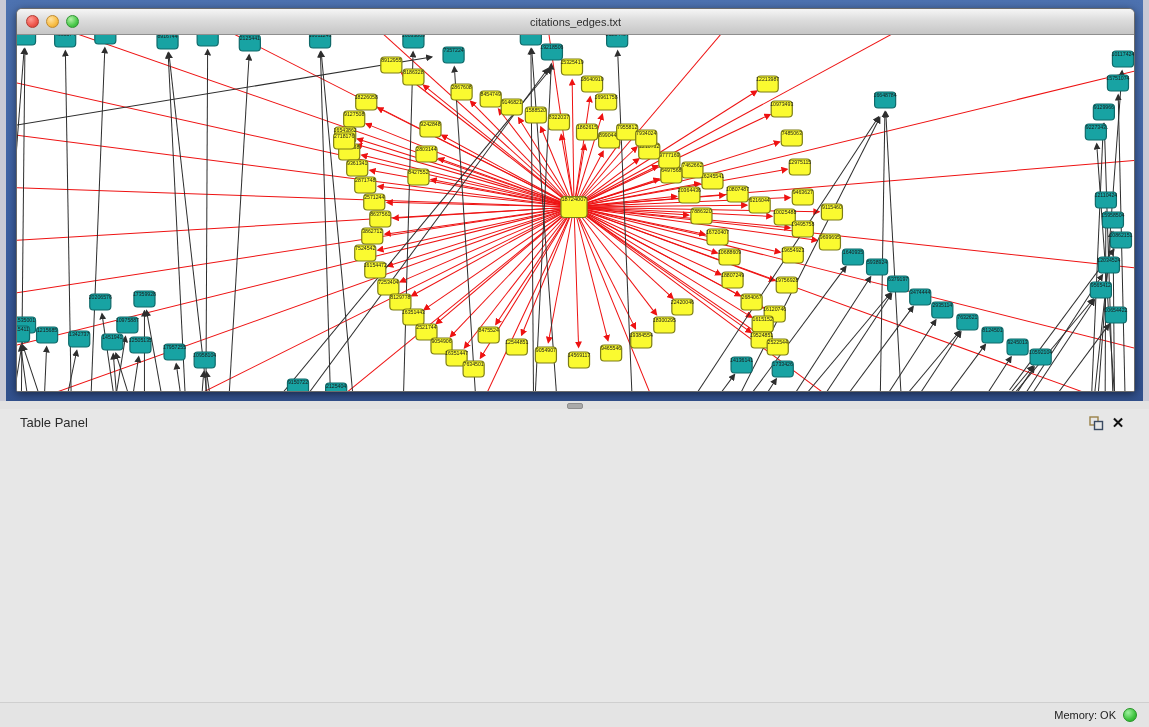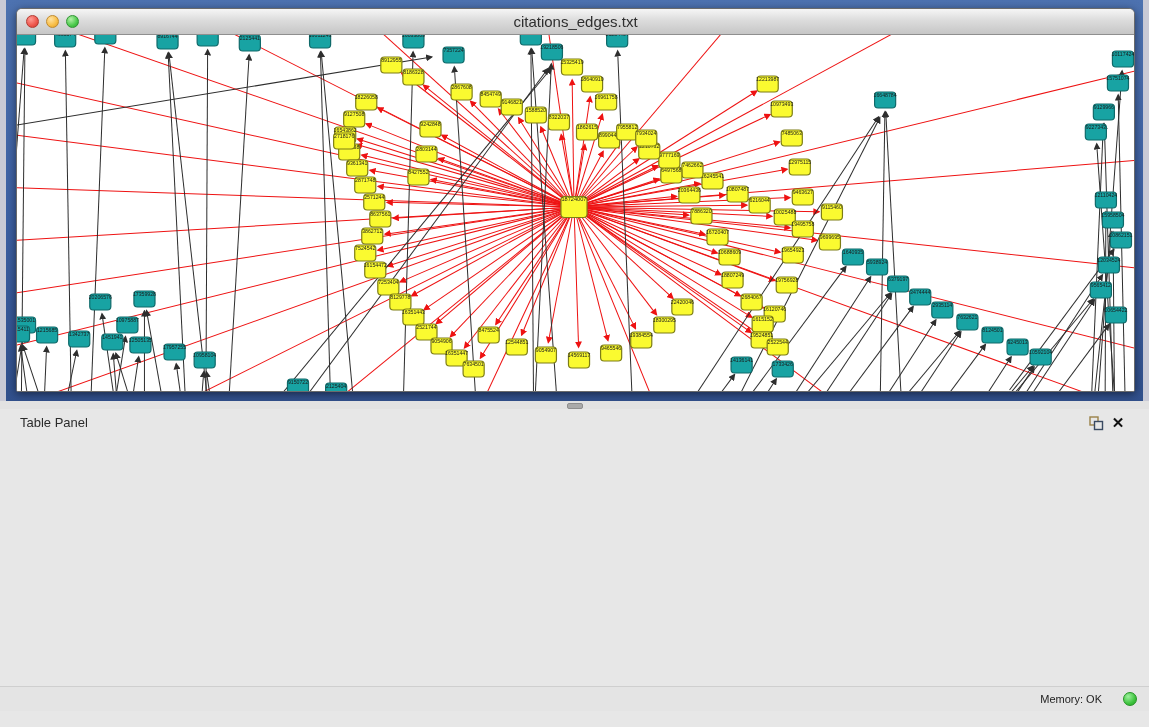--- a/index.html
+++ b/index.html
@@ -5,41 +5,41 @@
   html,body{margin:0;padding:0;width:1149px;height:727px;overflow:hidden;
     background:#c9cad6;font-family:"Liberation Sans",sans-serif;-webkit-font-smoothing:antialiased;}
   
   .top-region{position:absolute;top:0;left:6px;right:6px;height:401px;
     background:linear-gradient(180deg,#4d72b0 0%,#3c5fa2 55%,#31508c 100%);}
   .net-window{position:absolute;left:10px;top:8px;right:8px;height:382px;
     border:1px solid #6b6b6b;border-radius:6px 6px 2px 2px;background:#fff;
     box-shadow:0 2px 8px rgba(0,0,0,.5);overflow:hidden;}
   .titlebar{height:25px;background:linear-gradient(180deg,#f6f6f6,#dcdcdc 45%,#c6c6c6);
     border-bottom:1px solid #8f8f8f;position:relative;display:flex;align-items:center;justify-content:center;}
-  .title-text{font-size:15px;color:#2e2e2e;}
+  .title-text{font-size:11px;color:#2e2e2e;}
   .lights{position:absolute;left:9px;top:6px;display:flex;gap:7px;}
   .light{width:13px;height:13px;border-radius:50%;box-sizing:border-box;}
   .light.red{background:radial-gradient(circle at 35% 30%,#ff9a92,#ee564c 60%,#c83a30);border:1px solid #b33a31;}
   .light.yellow{background:radial-gradient(circle at 35% 30%,#ffe2a0,#f8bd45 60%,#d99a28);border:1px solid #c08a2e;}
   .light.green{background:radial-gradient(circle at 35% 30%,#b2f0a6,#4ac94b 60%,#2da32f);border:1px solid #2f9433;}
   .net-canvas{position:relative;height:356px;background:#fff;overflow:hidden;}
   .net-canvas svg{position:absolute;left:0;top:0;}
   
   .table-panel{position:absolute;left:0;top:401px;right:0;bottom:0;background:#e7e7e7;}
   .split-strip{height:8px;background:#e2e2e2;position:relative;}
   .split-handle{position:absolute;left:567px;top:2px;width:14px;height:4px;border-radius:2px;
     background:#aaa;border:1px solid #8e8e8e;}
   .panel-title-row{height:27px;display:flex;align-items:center;padding:0 20px;}
   .panel-title{font-size:13px;color:#2b2b2b;flex:0 0 auto;}
   .panel-title-spacer{flex:1;}
   .float-btn,.close-btn{width:22px;height:20px;display:flex;align-items:center;justify-content:center;cursor:default;}
   .close-btn span{font-size:15px;font-weight:bold;color:#111;line-height:1;}
   
-  .status-bar{position:absolute;left:0;right:0;bottom:16px;height:25px;background:#e4e4e4;border-top:1px solid #cfcfcf;
-    display:flex;align-items:center;justify-content:flex-end;padding-right:12px;gap:21px;box-sizing:border-box;}
+  .status-bar{position:absolute;left:0;right:0;bottom:0;height:25px;background:#e4e4e4;border-top:1px solid #cfcfcf;
+    display:flex;align-items:center;justify-content:flex-end;padding-right:12px;gap:7px;box-sizing:border-box;}
   .mem-label{font-size:11px;color:#222;}
   .mem-dot{width:14px;height:14px;border-radius:50%;
     background:radial-gradient(circle at 35% 30%,#9ef09e,#3fc43f 60%,#25a125);border:1px solid #249324;box-sizing:border-box;}
 </style>
 </head>
 <body>
 
 <div class="top-region">
   <div class="net-window">
     <div class="titlebar">

